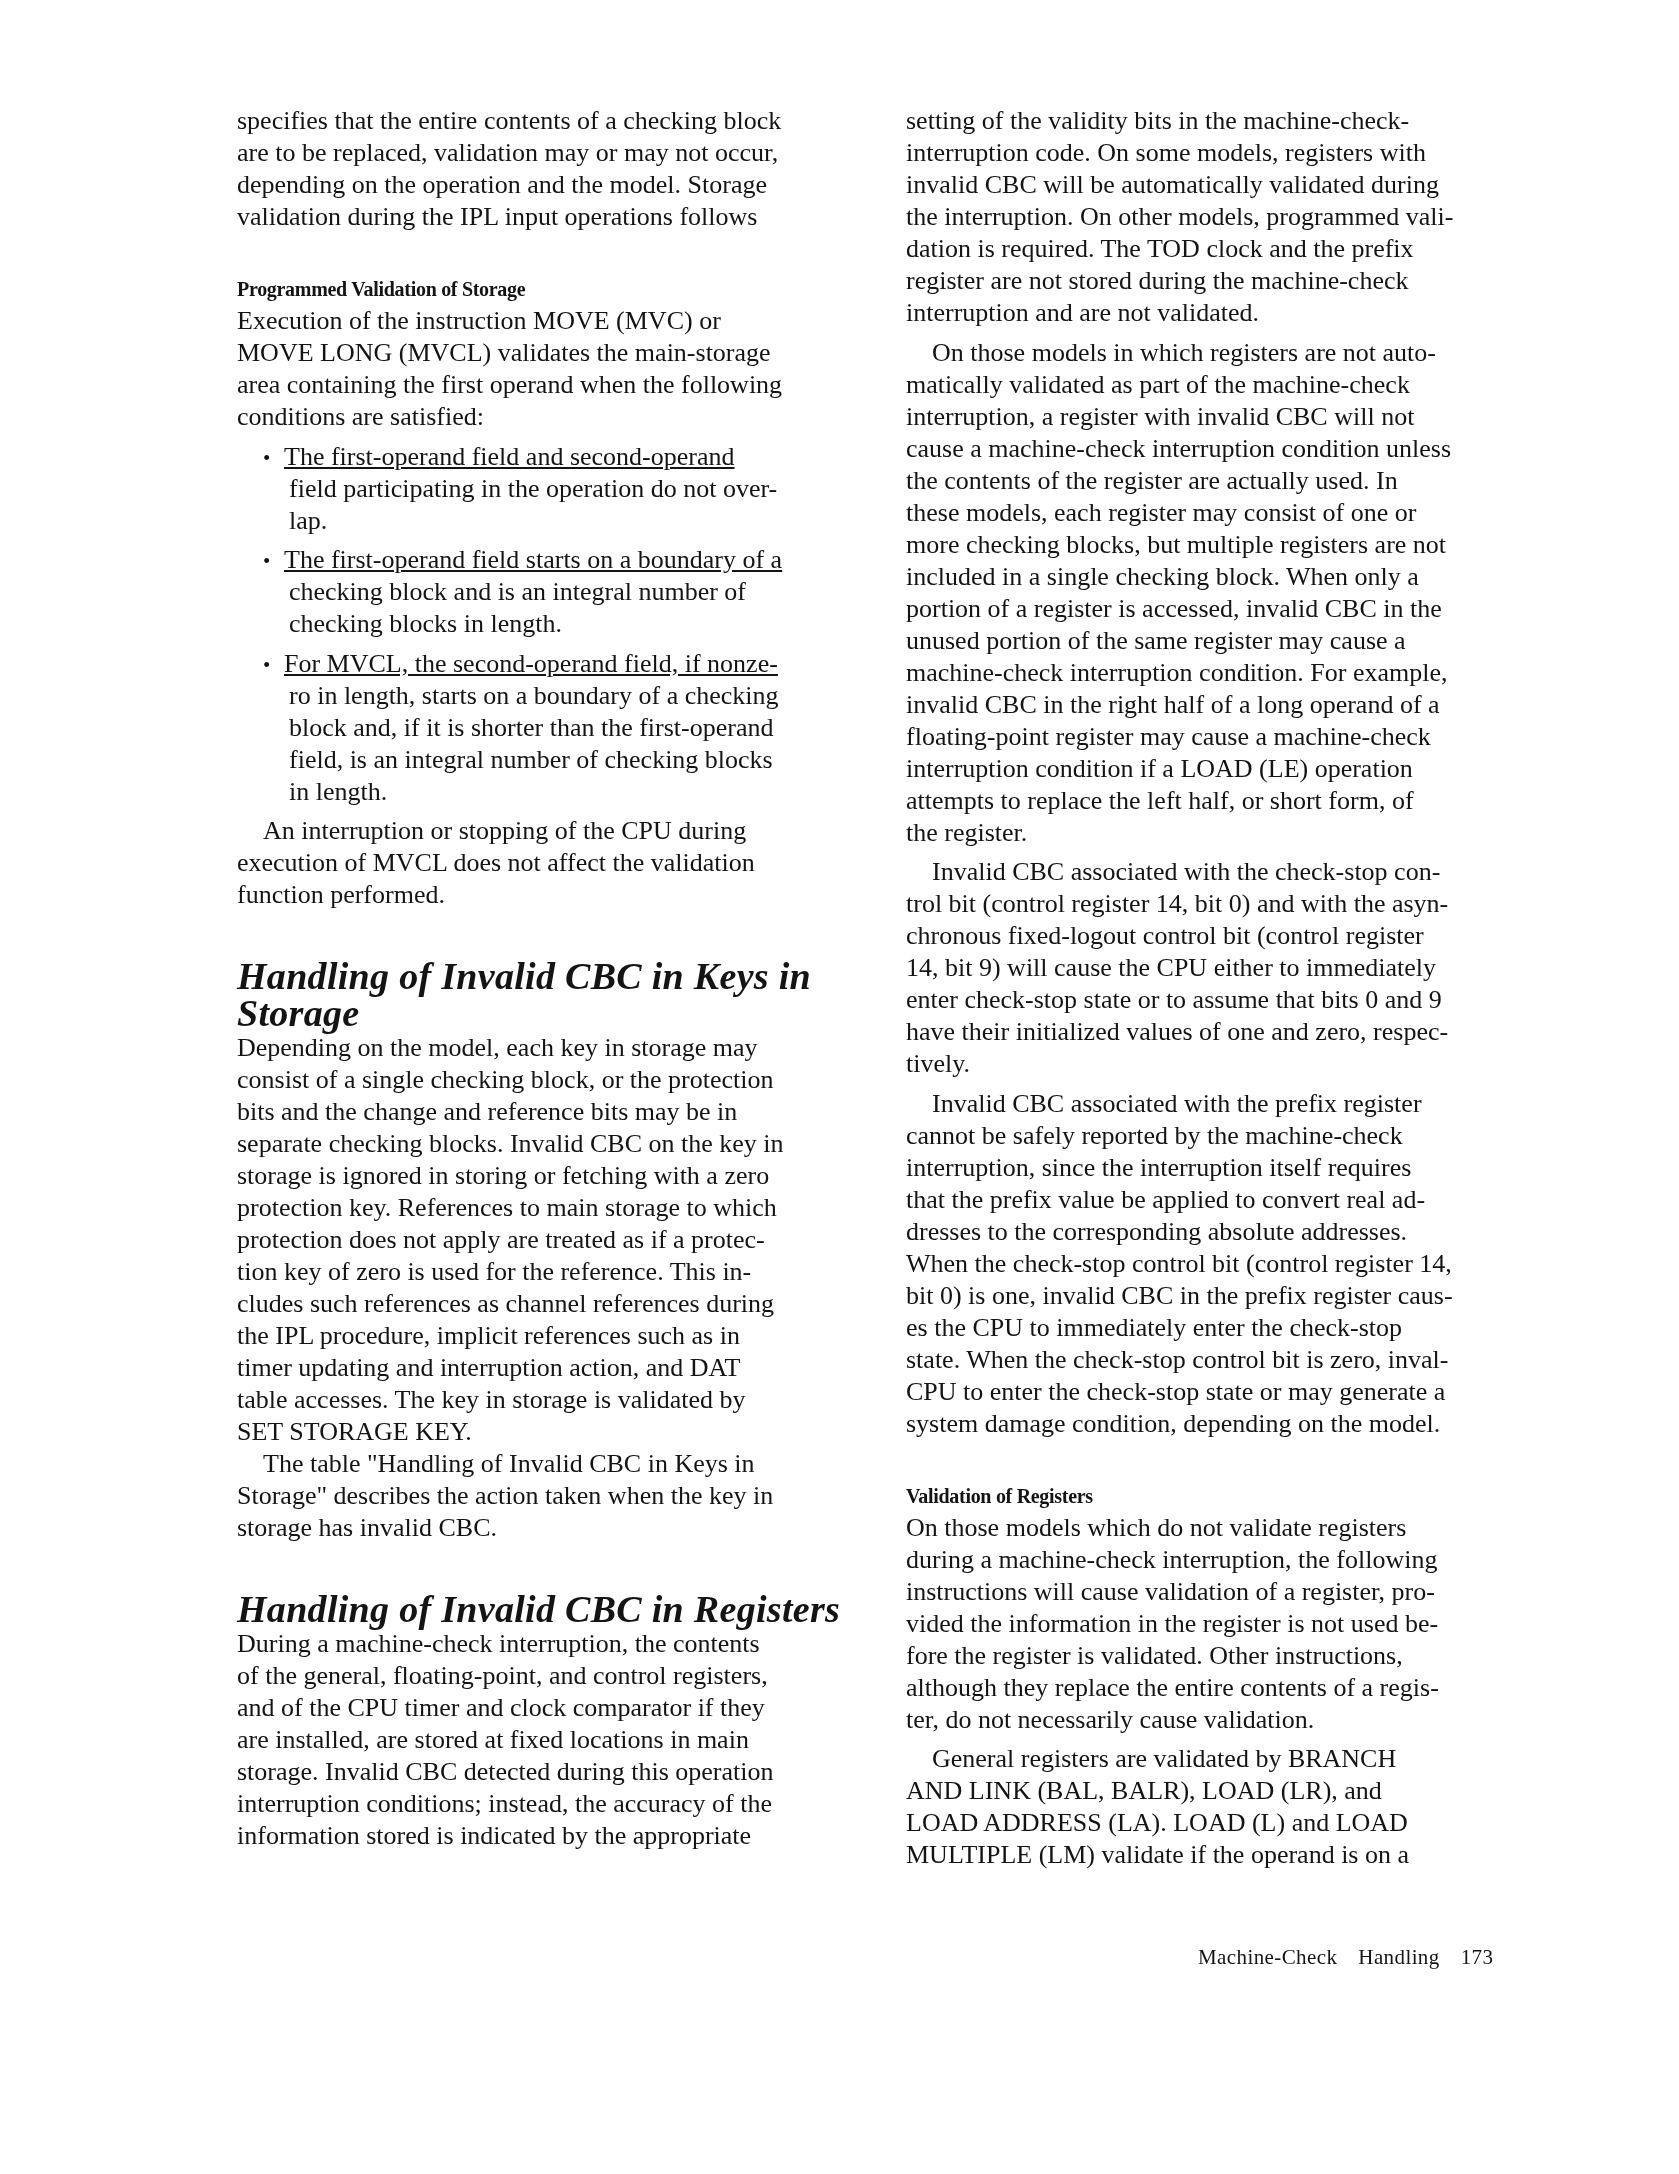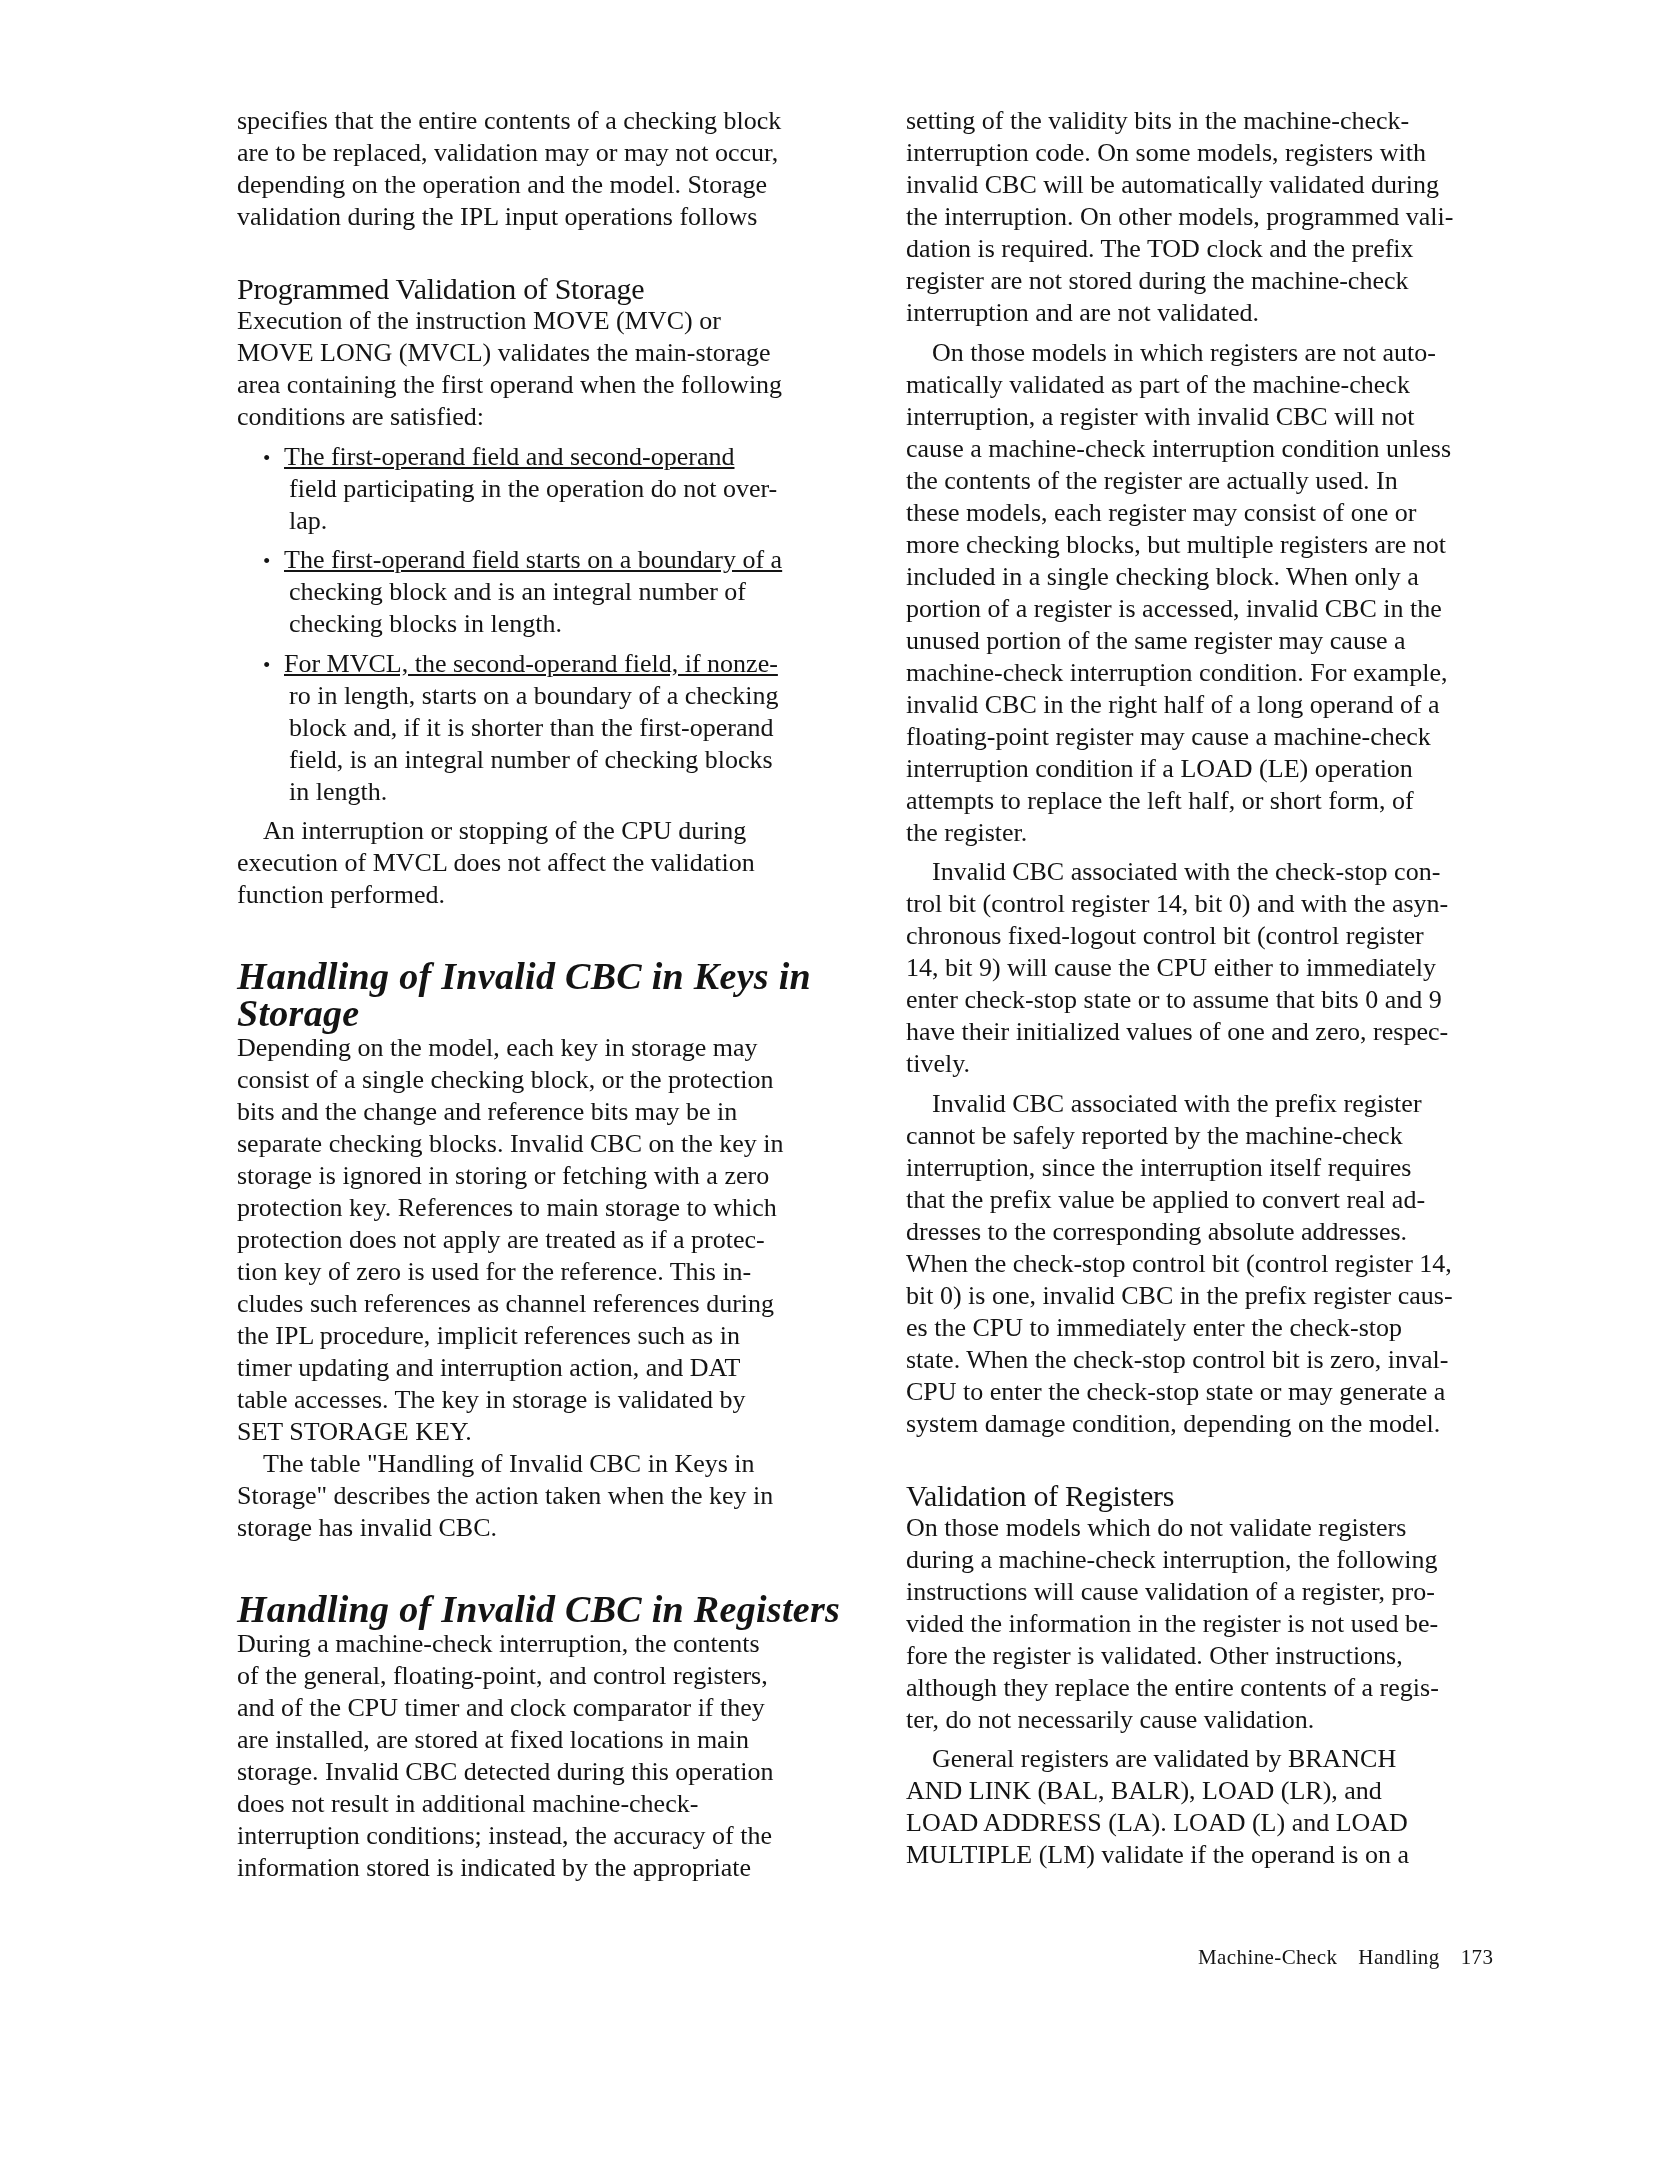--- a/index.html
+++ b/index.html
@@ -9,21 +9,21 @@
   .col.left { left: 237px; }
   .col.right { left: 906px; }
   .line { font-size: 26px; line-height: 32px; white-space: nowrap; height: 32px; }
   .indent { padding-left: 26px; }
   .bullet-line { padding-left: 26px; text-decoration: underline; }
   .bullet-cont { padding-left: 52px; }
   .bullet { display: inline-block; width: 21px; font-size: 21px; }
   .gap-sm { height: 7.5px; }
   .gap-md { height: 40px; }
   .gap-lg { height: 47px; }
-  .subhead { font-family: "Liberation Serif", serif; font-weight: normal; font-size: 30px;
+  .subhead { font-family: "Liberation Serif", serif; font-weight: bold; font-size: 20px;
              line-height: 32px; height: 32px; white-space: nowrap; letter-spacing: -0.3px; }
   .head { font-family: "Liberation Serif", serif; font-weight: bold; font-style: italic;
           font-size: 38px; line-height: 37px; white-space: nowrap; letter-spacing: 0.3px; }
   .footer { position: absolute; top: 1945px; left: 1198px; font-size: 21px;
             white-space: nowrap; letter-spacing: 0.4px; }
   .footer span { margin-left: 21px; }
   .footer span:first-child { margin-left: 0; }
 </style>
 </head>
 <body>
@@ -98,21 +98,20 @@
 
   <div class="gap-lg"></div>
 
   <div>
     <div class="head">Handling  of  Invalid  CBC  in  Registers</div>
     <div class="line">During a machine-check interruption, the contents</div>
     <div class="line">of the general, floating-point, and control registers,</div>
     <div class="line">and of the CPU timer and clock comparator if they</div>
     <div class="line">are installed, are stored at fixed locations in main</div>
     <div class="line">storage. Invalid CBC detected during this operation</div>
-    <div class="line">does not result in additional machine-check-</div>
     <div class="line">interruption conditions; instead, the accuracy of the</div>
     <div class="line">information stored is indicated by the appropriate</div>
   </div>
 </div>
 
 <div class="col right">
   <div>
     <div class="line">setting of the validity bits in the machine-check-</div>
     <div class="line">interruption code. On some models, registers with</div>
     <div class="line">invalid CBC will be automatically validated during</div>

